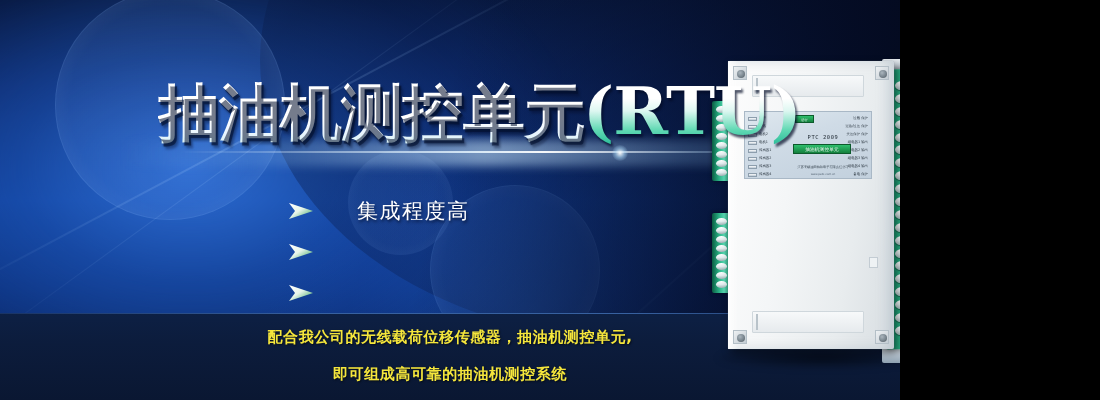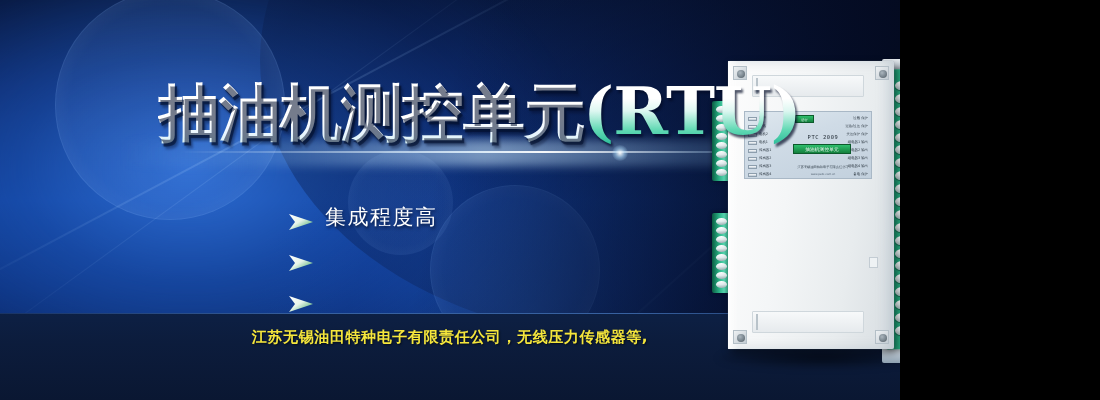--- a/index.html
+++ b/index.html
@@ -168,22 +168,23 @@
     -webkit-background-clip:text;background-clip:text;
     -webkit-text-fill-color:transparent;
     filter:drop-shadow(2px 3px 1px rgba(3,12,38,0.7));
   }
 
   
   .bullets{
     position:absolute;left:288px;top:190px;z-index:6;
   }
   .bullet{
-    display:flex;align-items:flex-end;
+    display:flex;align-items:center;
     height:41px;
+    gap:32px;
   }
   .bullet .arrow{
     width:26px;height:18px;margin-right:11px;flex:0 0 auto;
   }
   .bullet .btext{
     color:#ffffff;
     font-size:21px;
     font-weight:500;
     letter-spacing:1.5px;
     text-shadow:1px 2px 3px rgba(3,12,38,0.75);
@@ -451,21 +452,22 @@
             </linearGradient>
           </defs>
           <path d="M1 1 L25 9 L1 17 L7 9 Z" fill="url(#ag3)"></path>
         </svg>
       </span>
     </div>
 
   </div>
 
   <div class="caption">
-    <div class="cap-line l1">江苏无锡油田特种电子有限责任公司，无线压力传感器等,</div>
+    <div class="cap-line l1">配合我公司的无线载荷位移传感器，抽油机测控单元,</div>
+    <div class="cap-line l2">即可组成高可靠的抽油机测控系统</div>
   </div>
 
   <div class="device">
 
     <div class="dev-shadow"></div>
 
     <div class="cap-top"></div>
     <div class="cap-bot"></div>
 
     <div class="term-right">

